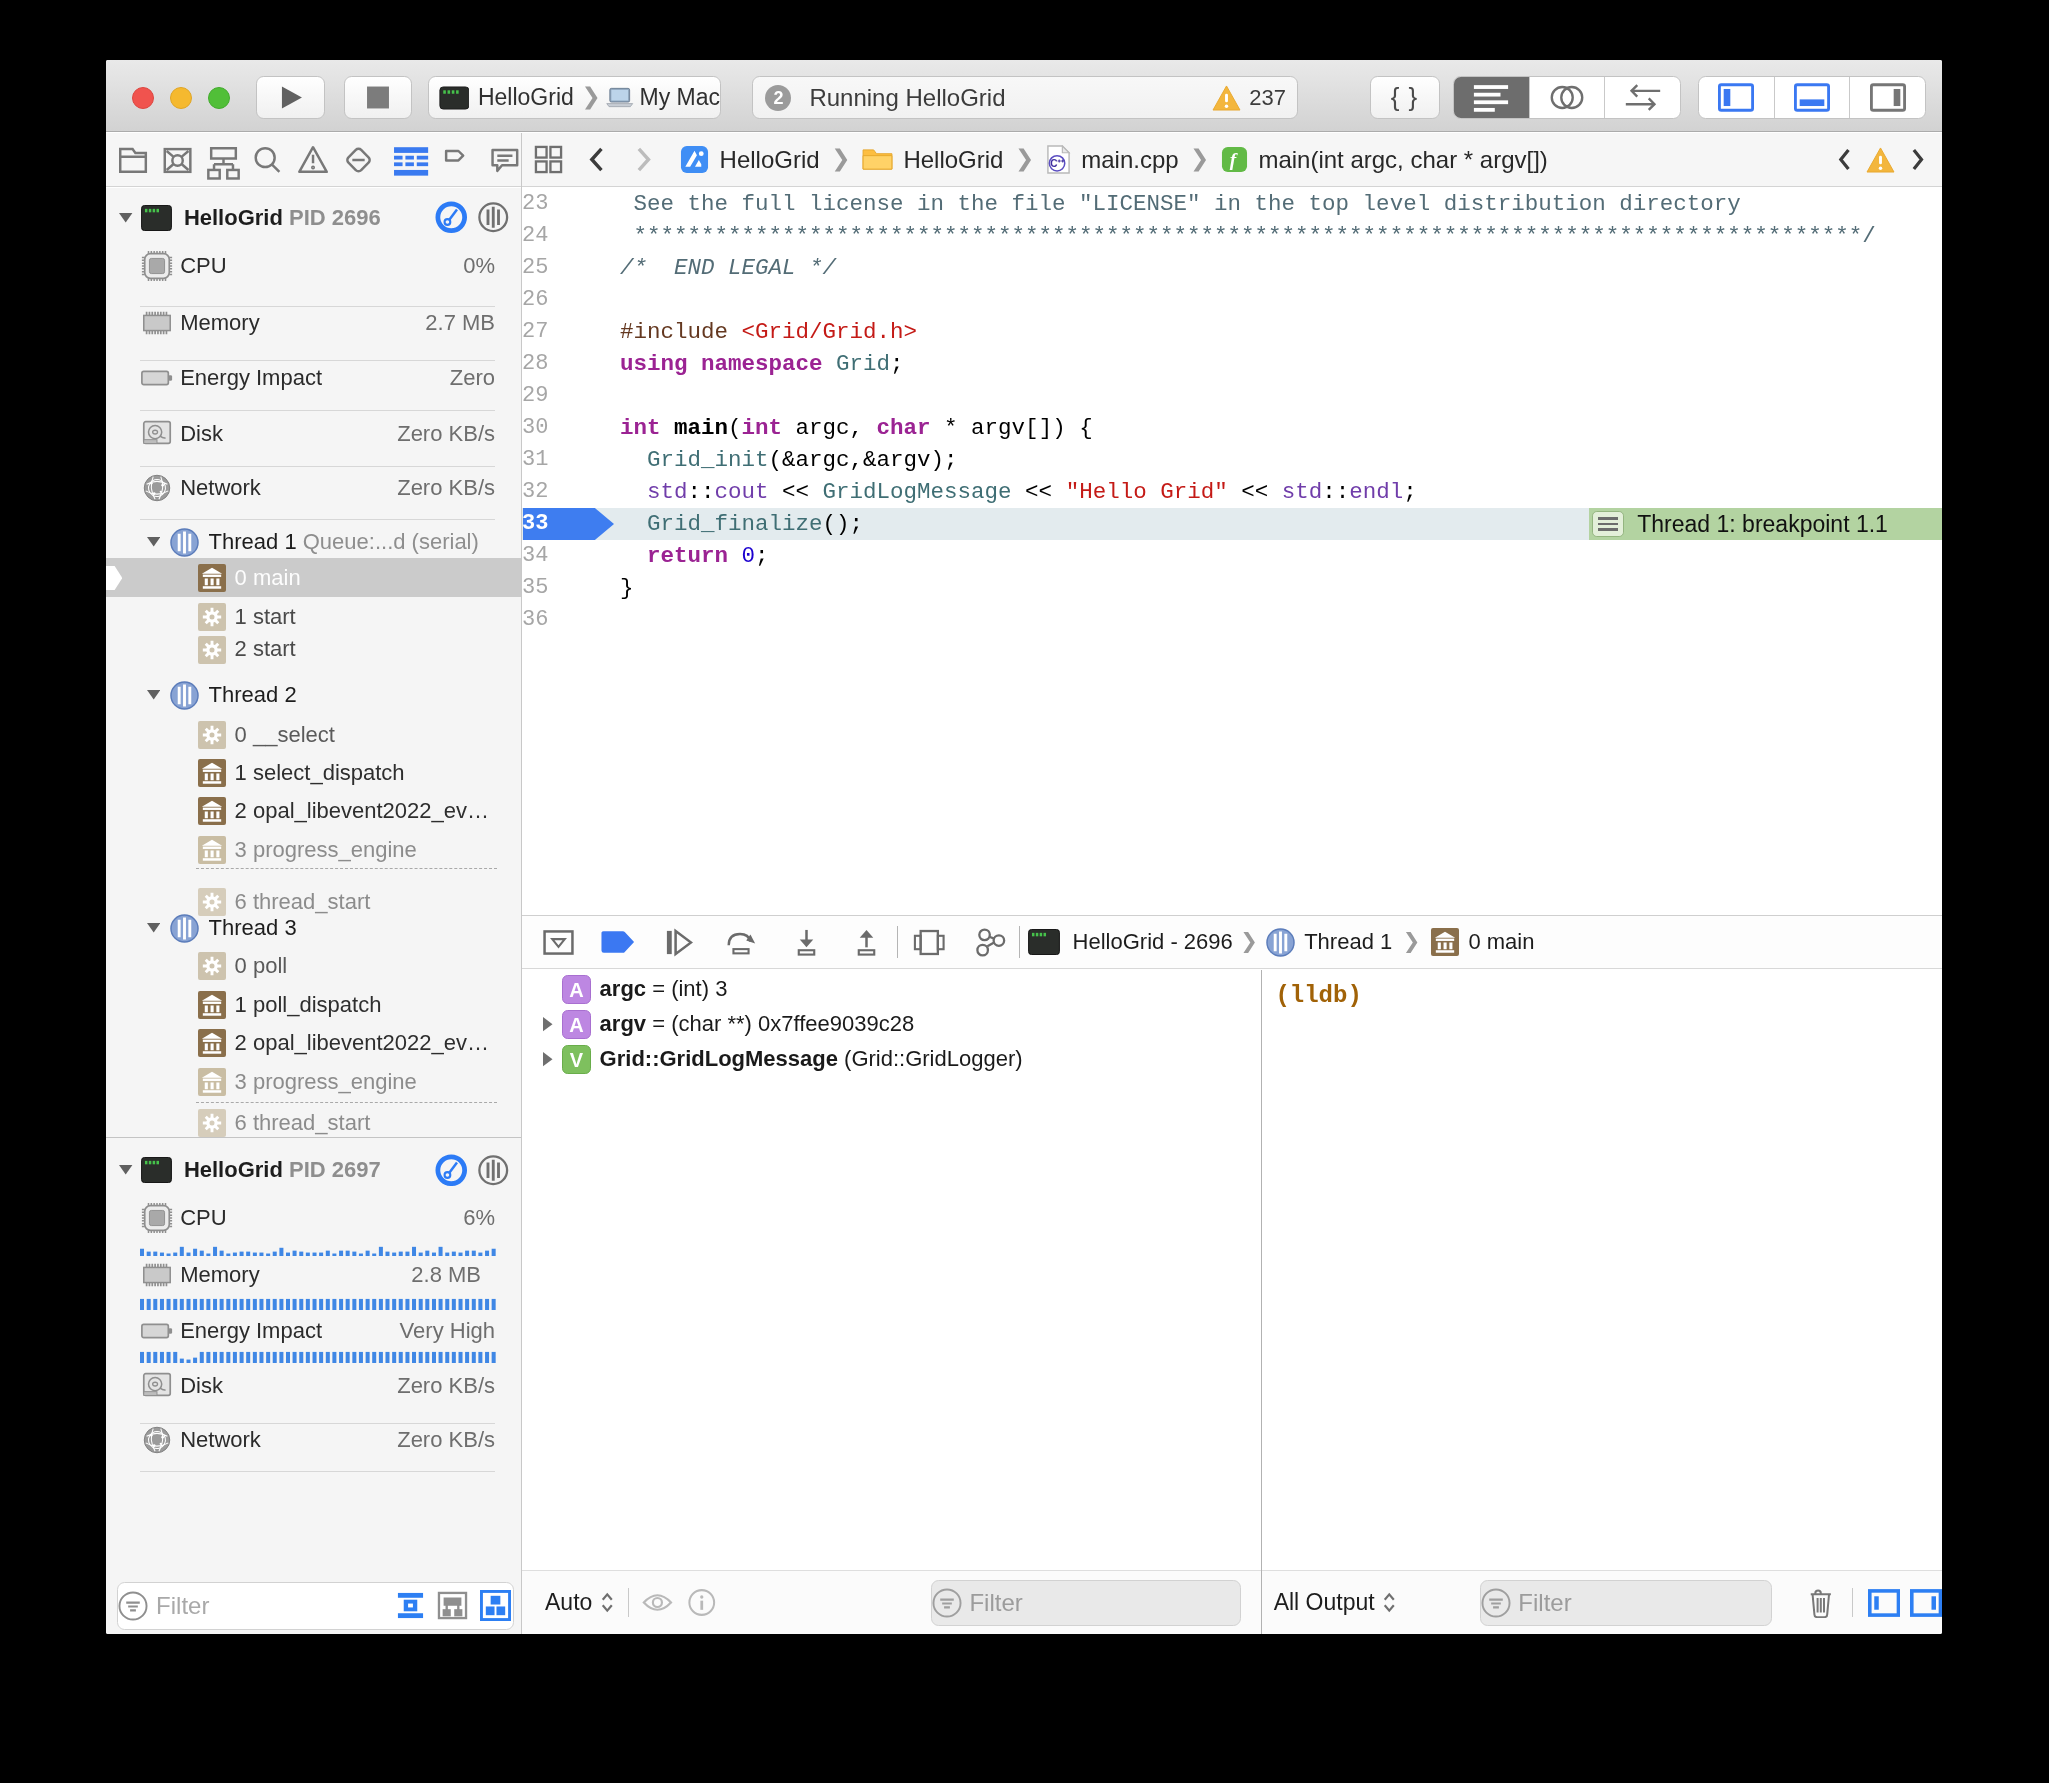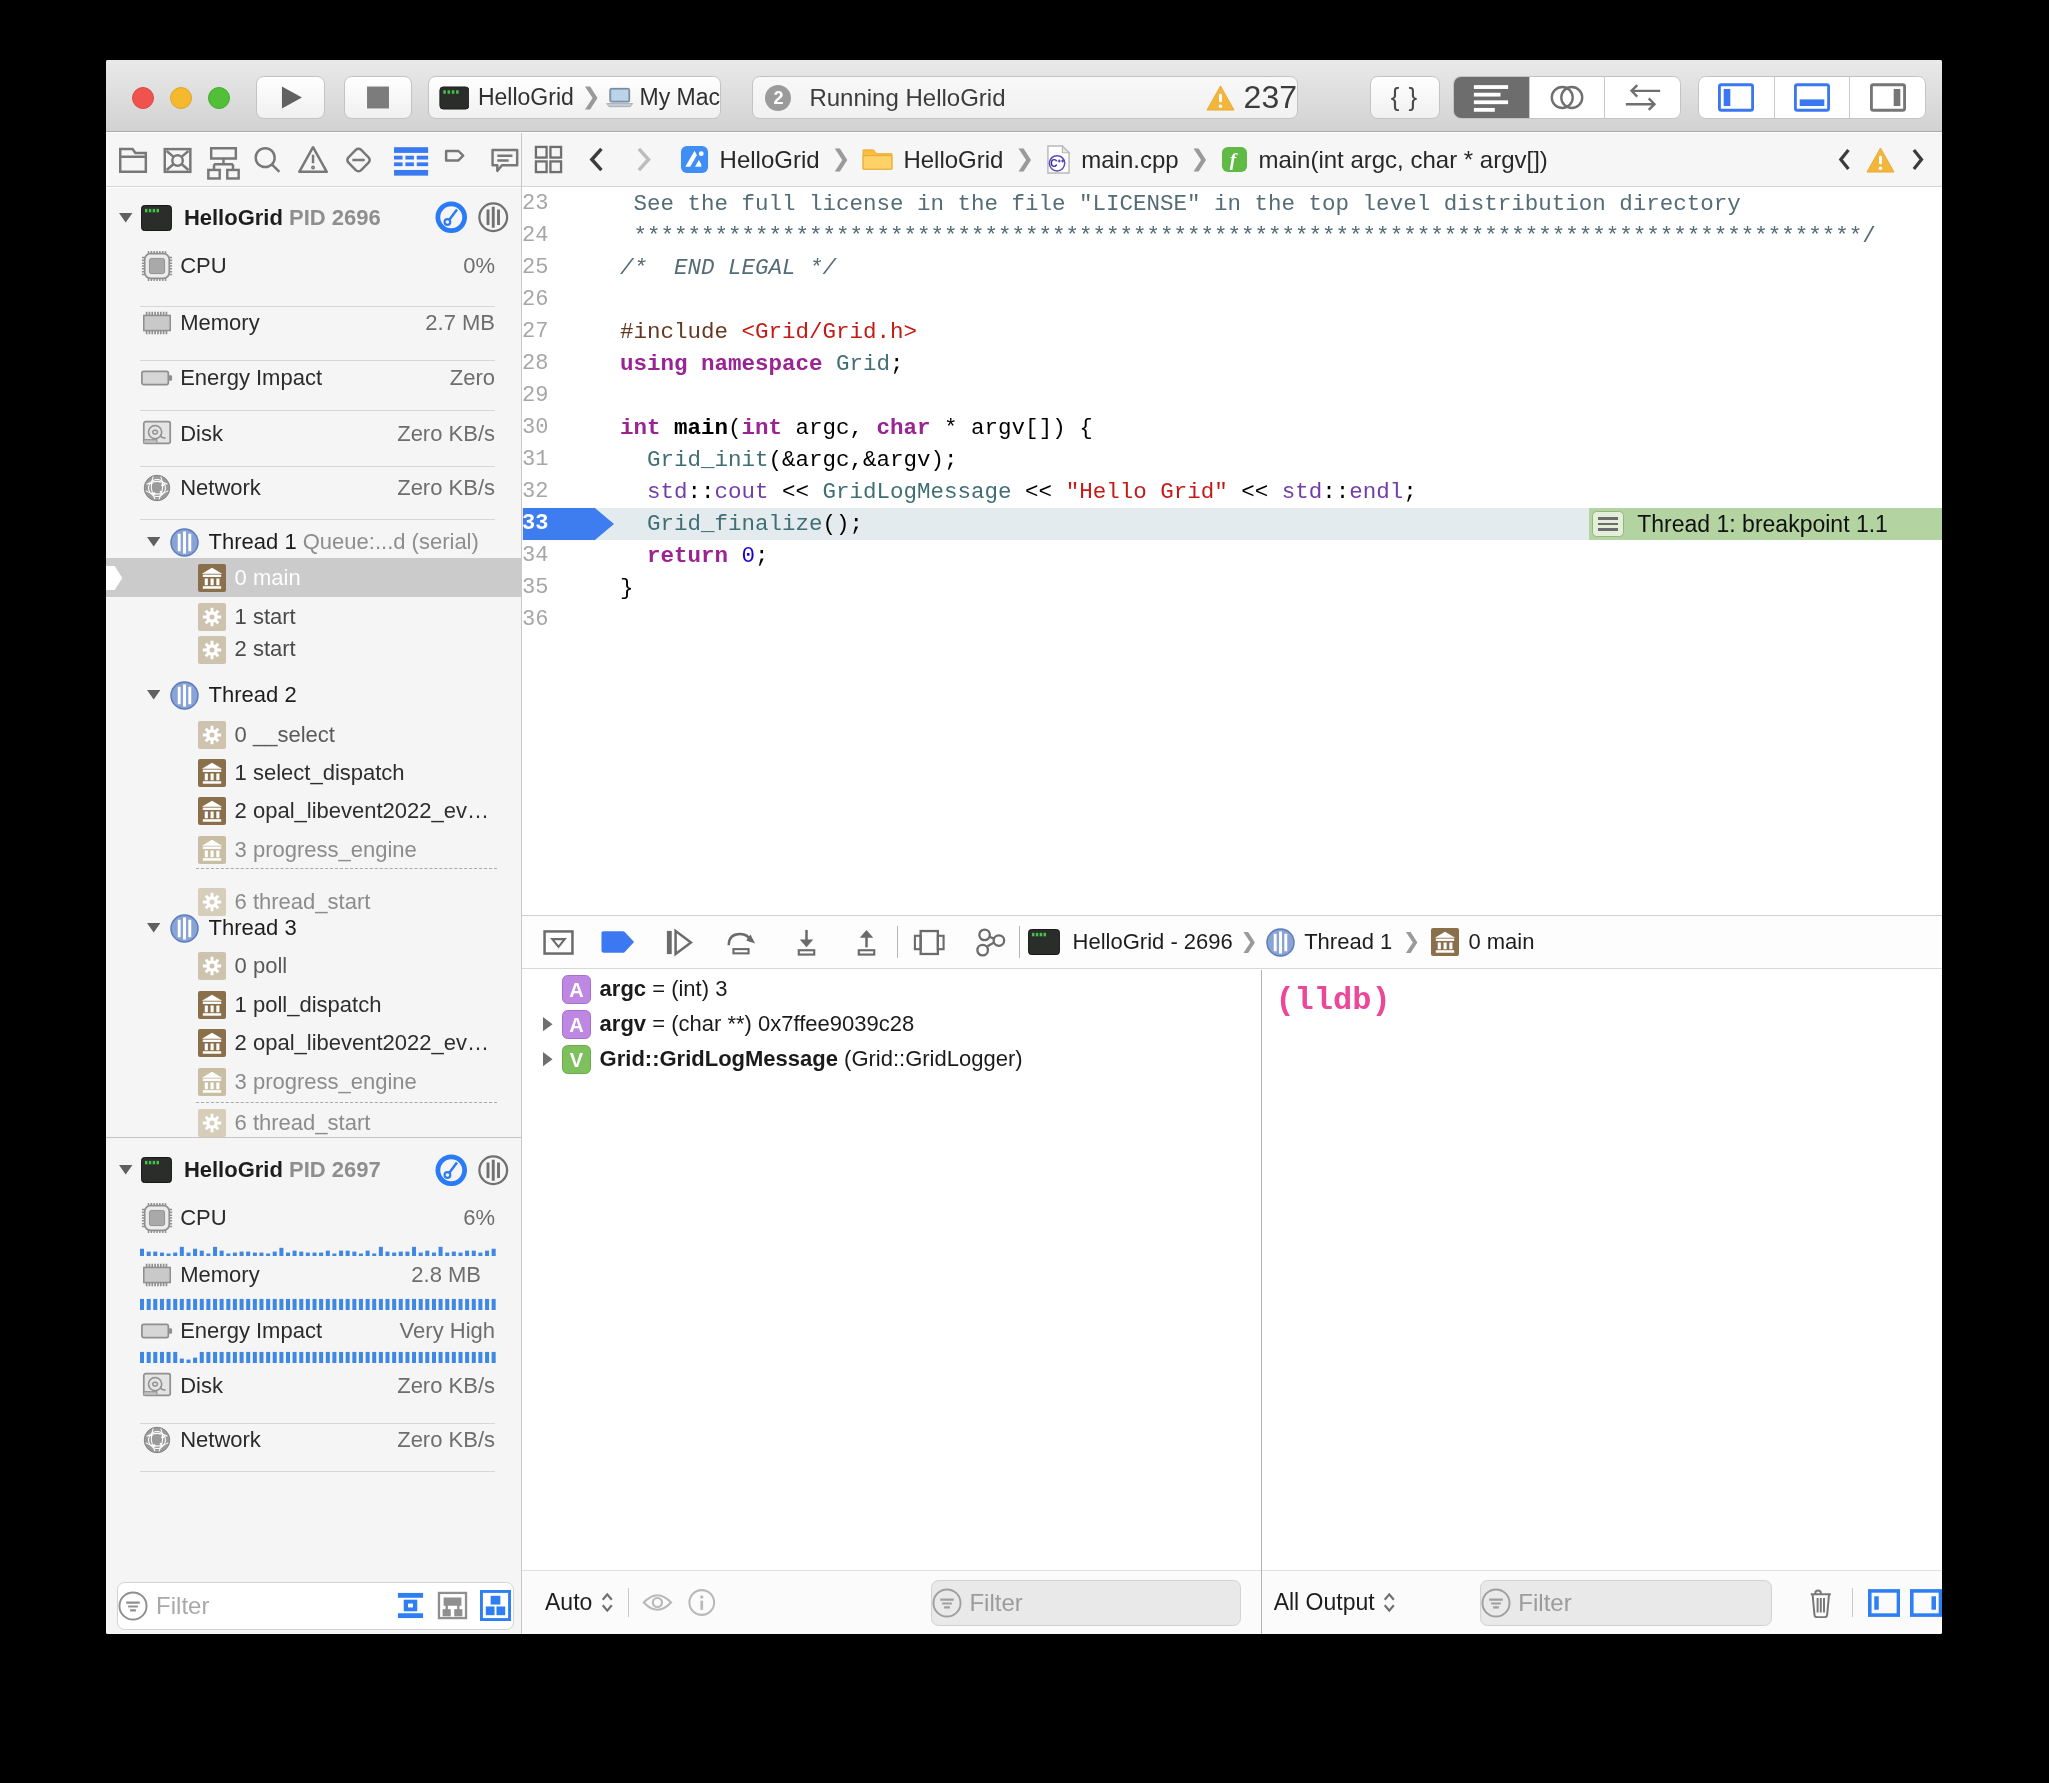--- a/index.html
+++ b/index.html
@@ -79,21 +79,21 @@
     <span class="ttxt" style="margin-left:5.7px">My Mac</span>
   </div>
   <div class="tbtn" style="left:646px;width:546px;display:flex;align-items:center;background:linear-gradient(#f8f8f8,#f1f1f1)">
     <div style="width:26px;height:26px;border-radius:50%;background:#9b9b9b;color:#fff;font-size:18px;font-weight:bold;text-align:center;line-height:26px;margin-left:12.4px">2</div>
     <span style="font-size:24px;color:#3c3c3c;margin-left:18px">Running HelloGrid</span>
     <svg width="29" height="26" viewBox="0 0 30 27" style="margin-left:auto">
             <path d="M15 1 L29 26 H1 Z" fill="#f3b63d" stroke="#e8a92f" stroke-linejoin="round"></path>
             <rect x="13.5" y="9" width="3" height="9" rx="1.5" fill="#fff"></rect>
             <circle cx="15" cy="22" r="1.8" fill="#fff"></circle>
           </svg>
-    <span style="font-size:32px;color:#3c3c3c;margin-left:8.6px;margin-right:0">237</span>
+    <span style="font-size:22px;color:#3c3c3c;margin-left:8.6px;margin-right:11px">237</span>
   </div>
   <div class="tbtn" style="left:1264px;width:70px;display:flex;align-items:center;justify-content:center">
     <span style="font-size:26px;color:#4a4a4a;letter-spacing:1.9px">{ }</span>
   </div>
   <div class="tseg" style="left:1347px;width:228px">
     <div style="background:#6d6d6d">
       <svg width="38" height="29" viewBox="0 0 40 30">
               <g fill="#fff">
                 <rect x="2" y="2" width="36" height="4"></rect>
                 <rect x="2" y="10" width="28" height="4"></rect>
@@ -986,21 +986,21 @@
           <div style="margin-left:20px;width:20px">
             <svg style="flex:none" width="11.5" height="14.3" viewBox="0 0 12 15">
               <polygon points="1,0 11,7.5 1,15" fill="#6f6f6f"></polygon>
             </svg>
           </div>
           <span class="badge" style="background:#7ec05e;border:1px solid #69ad4a">V</span>
           <span style="margin-left:8.6px"><b>Grid::GridLogMessage</b> (Grid::GridLogger)</span>
         </div>
 </div>
 <div id="console">
-        <div style="font-family:'Liberation Mono',monospace;font-weight:bold;font-size:32px;color:#ec4899;margin:11.5px 0 0 13.4px">(lldb)</div>
+        <div style="font-family:'Liberation Mono',monospace;font-weight:bold;font-size:24px;color:#a16207;margin:11.5px 0 0 13.4px">(lldb)</div>
       </div>
 <div id="vdiv2"></div>
 <div id="botbar">
 <span style="margin-left:23px;color:#1d1d1d">Auto</span>
 <svg width="15.3" height="25" viewBox="0 0 16 26" style="margin-left:7.6px">
           <g fill="none" stroke="#6f6f6f" stroke-width="2.4">
             <path d="M3 10 L8 4 L13 10 M3 16 L8 22 L13 16"></path>
           </g>
         </svg>
 <div style="width:1px;height:29px;background:#c9c9c9;margin-left:13.4px"></div>

